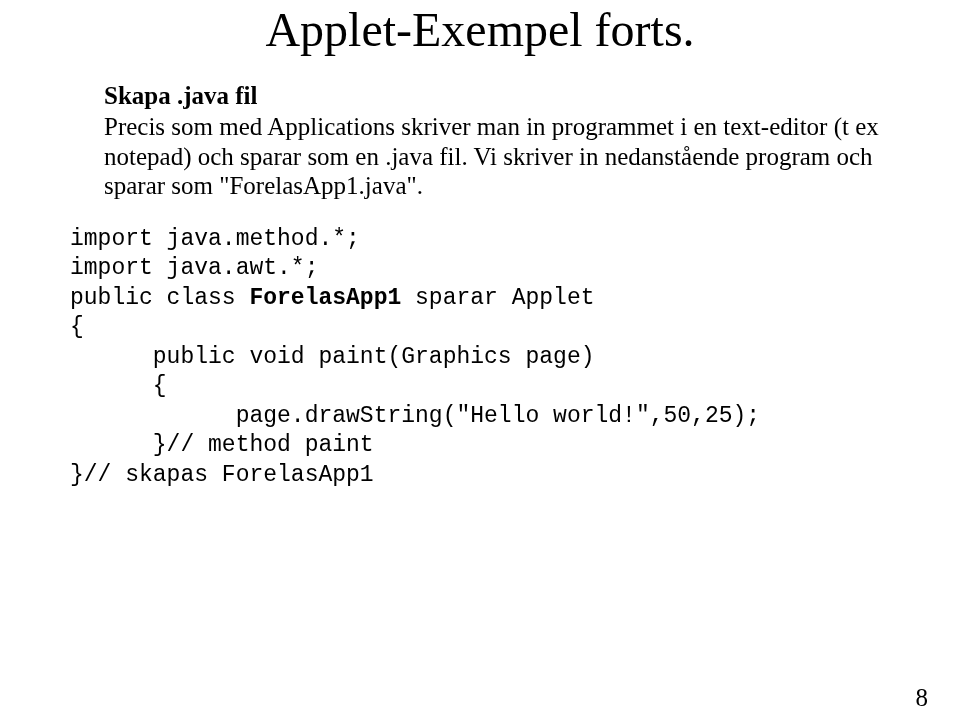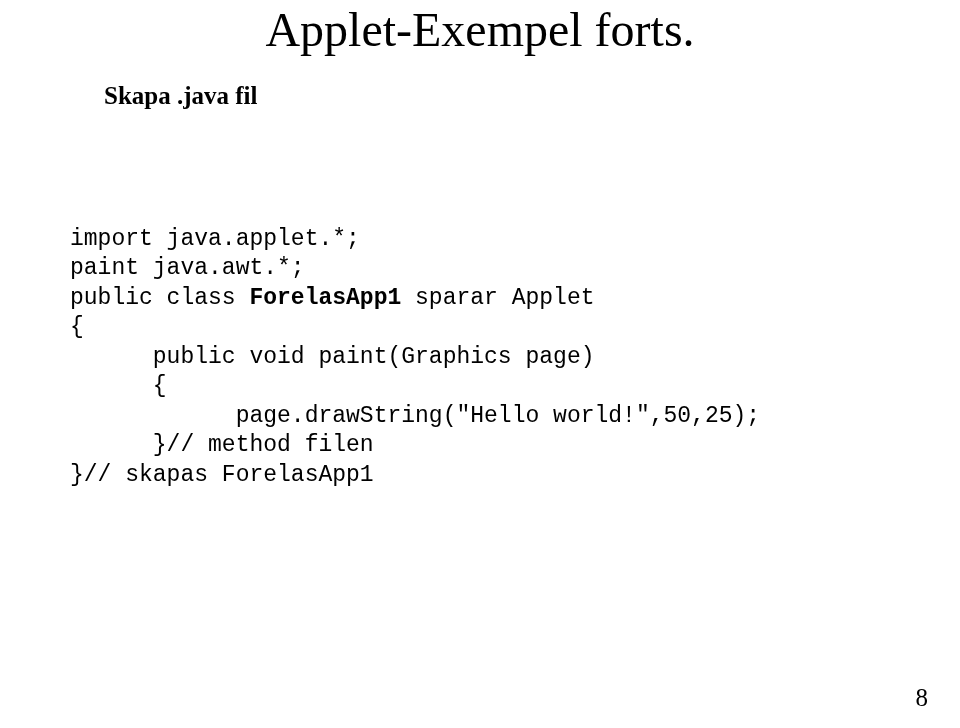--- a/index.html
+++ b/index.html
@@ -64,28 +64,29 @@
 </style>
 </head>
 <body>
 
 <div class="page">
 
   <div class="title">Applet-Exempel forts.</div>
 
   <div class="section sec1">
     <p class="heading">Skapa .java fil</p>
+    <p class="body-text">Precis som med Applications skriver man in programmet i en text-editor (t ex notepad) och sparar som en .java fil. Vi skriver in nedanstående program och sparar som "ForelasApp1.java".</p>
   </div>
 
-  <div class="code-block"><span>import java.applet.*;</span>
-<span>paint java.awt.*;</span>
+  <div class="code-block"><span>import java.method.*;</span>
+<span>import java.awt.*;</span>
 <span><span>public class </span><span class="kw">ForelasApp1</span><span> sparar Applet</span></span>
 <span>{</span>
 <span>      public void paint(Graphics page)</span>
 <span>      {</span>
 <span>            page.drawString("Hello world!",50,25);</span>
-<span>      }// method filen</span>
+<span>      }// method paint</span>
 <span>}// skapas ForelasApp1</span></div>
 
 
   <div class="page-number">8</div>
 
 </div>
 
 </body></html>

